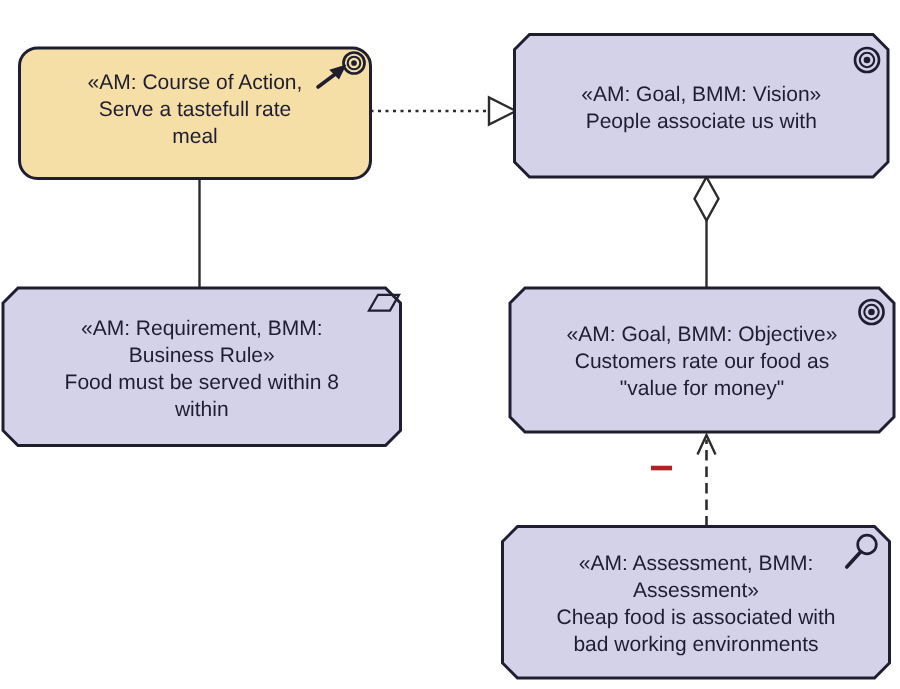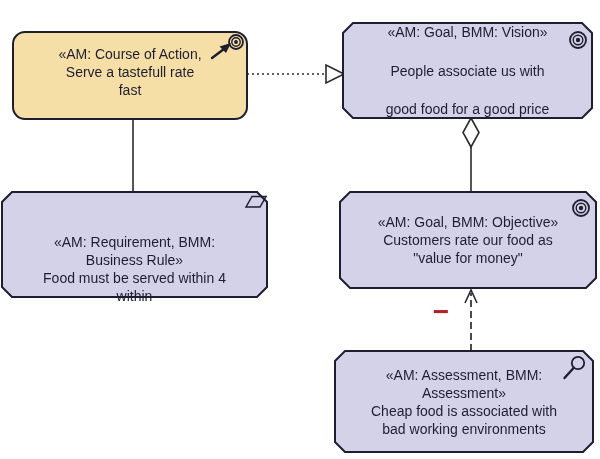--- a/index.html
+++ b/index.html
@@ -102,33 +102,32 @@
       <g>
         <circle class="ring" cx="578" cy="363" r="6.2"></circle>
         <line class="ic-line" x1="573.8" y1="367.8" x2="564.5" y2="378"></line>
       </g>
     </g>
   </svg>
 
   <div class="node-label" style="left:13px;  top:34px;  width:234px; height:75px;border-radius:11px;">
       <div>«AM: Course of Action,</div>
       <div>Serve a tastefull rate</div>
-      <div>fast</div>
+      <div>meal</div>
     </div>
 
-  <div class="node-label" style="left:343px; top:23px;  width:249px; height:95px;justify-content:space-between;">
+  <div class="node-label" style="left:343px; top:23px;  width:249px; height:95px;">
       <div>«AM: Goal, BMM: Vision»</div>
       <div>People associate us with</div>
-      <div>good food for a good price</div>
     </div>
 
-  <div class="node-label" style="left:2px;   top:192px; width:265px; height:105px;margin-top:24px;">
+  <div class="node-label" style="left:2px;   top:192px; width:265px; height:105px;">
       <div>«AM: Requirement, BMM:</div>
       <div>Business Rule»</div>
-      <div>Food must be served within 4</div>
+      <div>Food must be served within 8</div>
       <div>within</div>
     </div>
 
   <div class="node-label" style="left:340px; top:192px; width:256px; height:96px;border-radius:27px;">
       <div>«AM: Goal, BMM: Objective»</div>
       <div>Customers rate our food as</div>
       <div>"value for money"</div>
     </div>
 
   <div class="node-label" style="left:335px; top:351px; width:258px; height:101px;">

